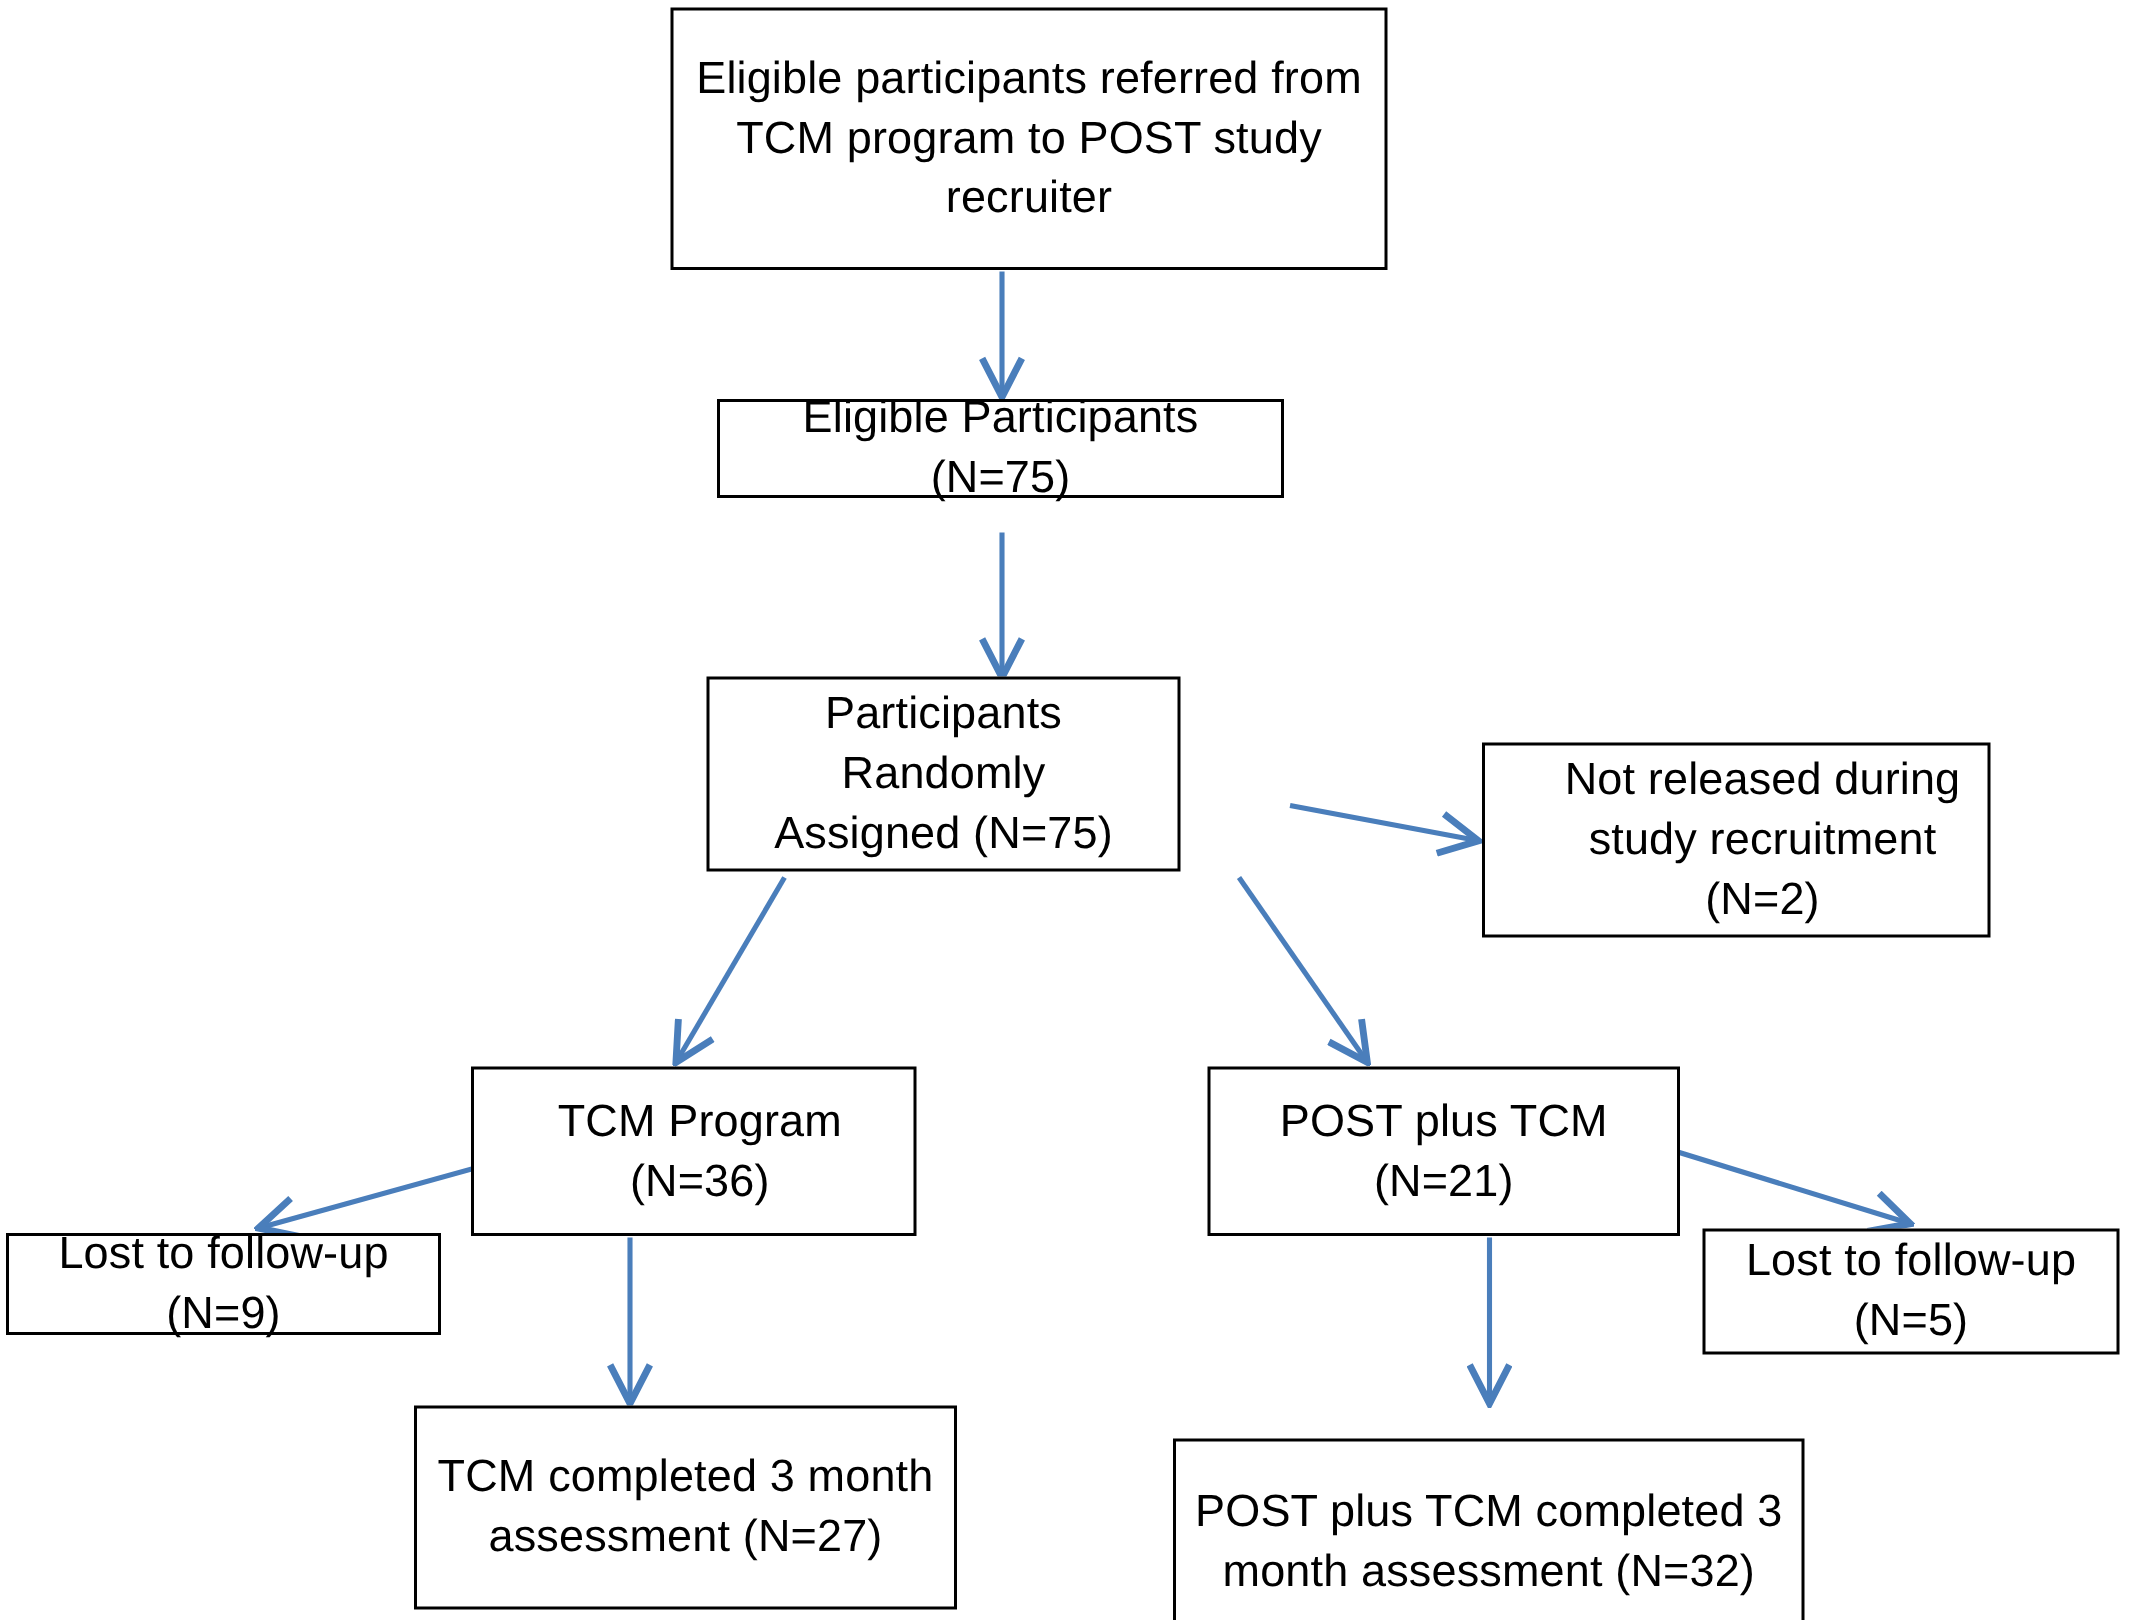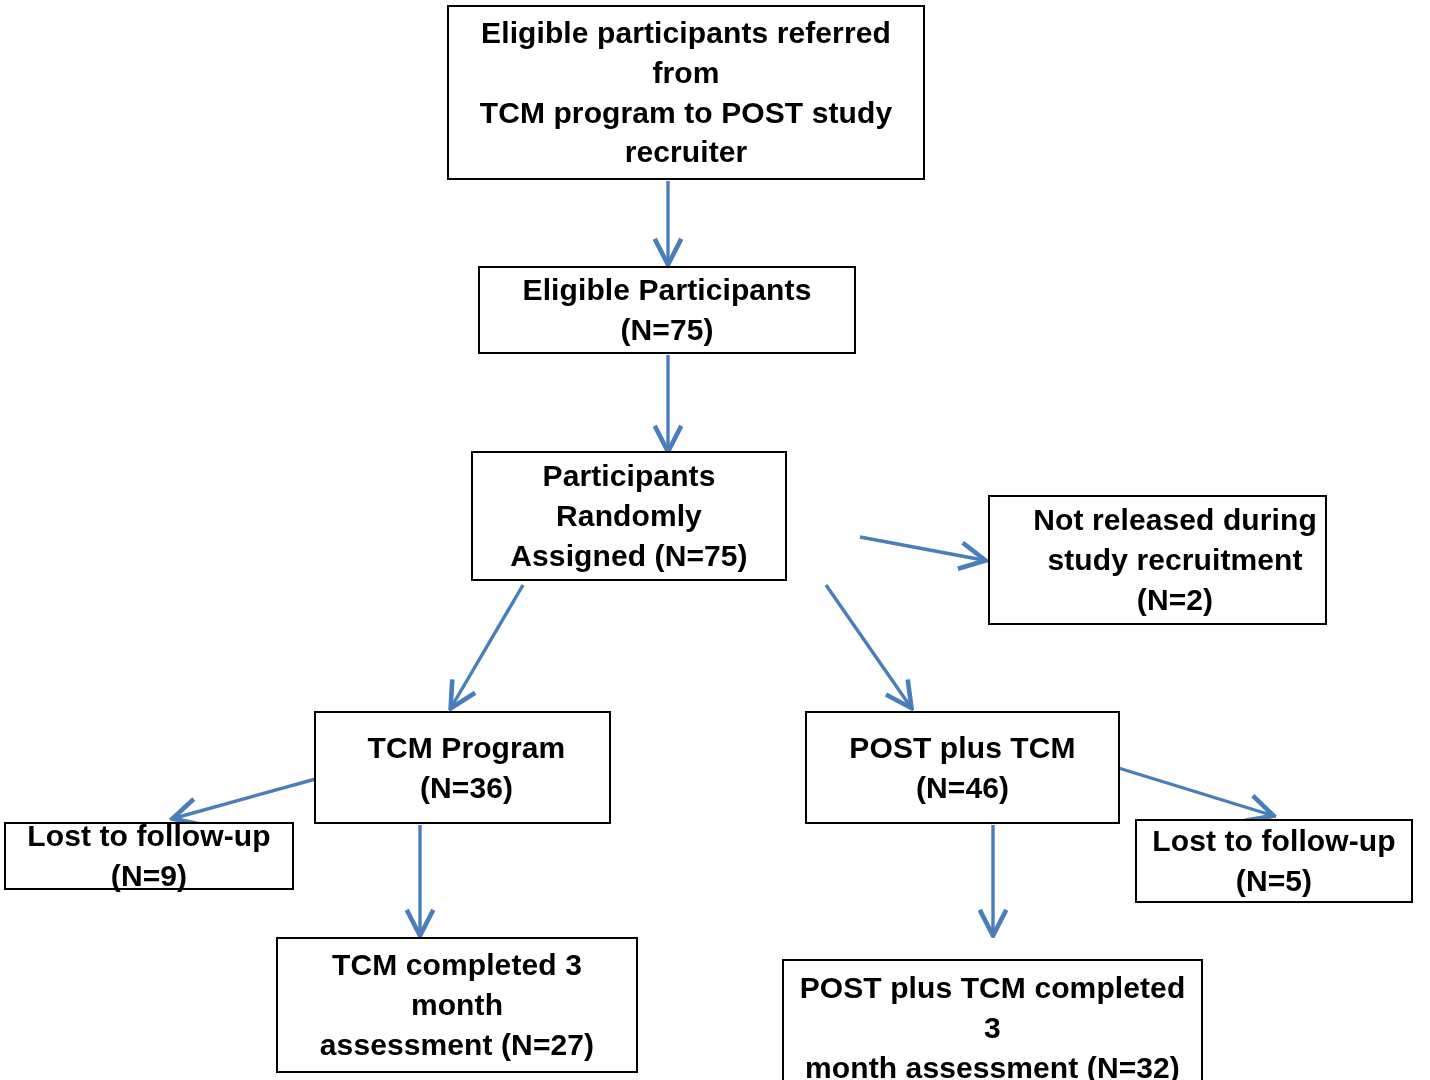--- a/index.html
+++ b/index.html
@@ -39,21 +39,20 @@
     font-size: 30px;
     line-height: 1.33;
     letter-spacing: 0.1px;
     white-space: pre-line;
     padding: 2px 8px;
   }
   .node-text {
     display: block;
     width: 100%;
     white-space: pre-line;
-    font-weight: bold;
   }
 </style>
 </head>
 <body>
 
 <div id="canvas">
 
   <svg id="edges" viewBox="0 0 1430 1080" width="1430" height="1080" xmlns="http://www.w3.org/2000/svg">
     <defs>
       <marker id="arrowhead" markerWidth="9" markerHeight="9" refX="7.4" refY="4.5" orient="auto" markerUnits="strokeWidth">
@@ -79,42 +78,42 @@
 
     <line x1="993" y1="825" x2="993" y2="933" stroke="#4A7EBB" stroke-width="3.4" marker-end="url(#arrowhead)"></line>
   </svg>
 
   <div class="node" style="left: 447px; top: 5px; width: 478px; height: 175px;">
     <span class="node-text">Eligible participants referred from
 TCM program to POST study
 recruiter</span>
   </div>
 
-  <div class="node" style="left: 478px; top: 266px; width: 378px; height: 88px;">
+  <div class="node" style="left: 478px; top: 266px; width: 378px; height: 66px;">
     <span class="node-text">Eligible Participants (N=75)</span>
   </div>
 
   <div class="node" style="left: 471px; top: 451px; width: 316px; height: 130px;">
     <span class="node-text">Participants Randomly
 Assigned (N=75)</span>
   </div>
 
   <div class="node" style="left: 988px; top: 495px; width: 339px; height: 130px; padding-left: 43px;">
     <span class="node-text">Not released during
 study recruitment (N=2)</span>
   </div>
 
   <div class="node" style="left: 314px; top: 711px; width: 297px; height: 113px; padding-left: 16px;">
     <span class="node-text">TCM Program
 (N=36)</span>
   </div>
 
   <div class="node" style="left: 805px; top: 711px; width: 315px; height: 113px;">
     <span class="node-text">POST plus TCM
-(N=46)</span>
+(N=21)</span>
   </div>
 
   <div class="node" style="left: 4px; top: 822px; width: 290px; height: 68px;">
     <span class="node-text">Lost to follow-up
 (N=9)</span>
   </div>
 
   <div class="node" style="left: 1135px; top: 819px; width: 278px; height: 84px;">
     <span class="node-text">Lost to follow-up
 (N=5)</span>

